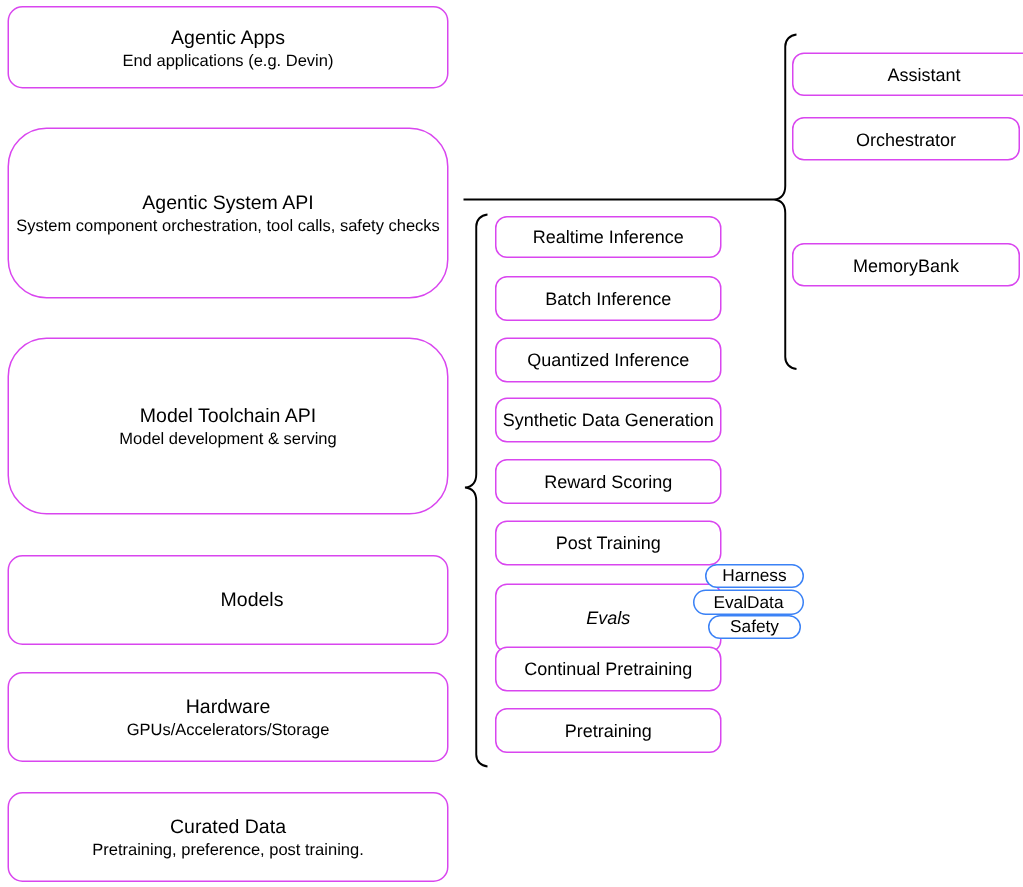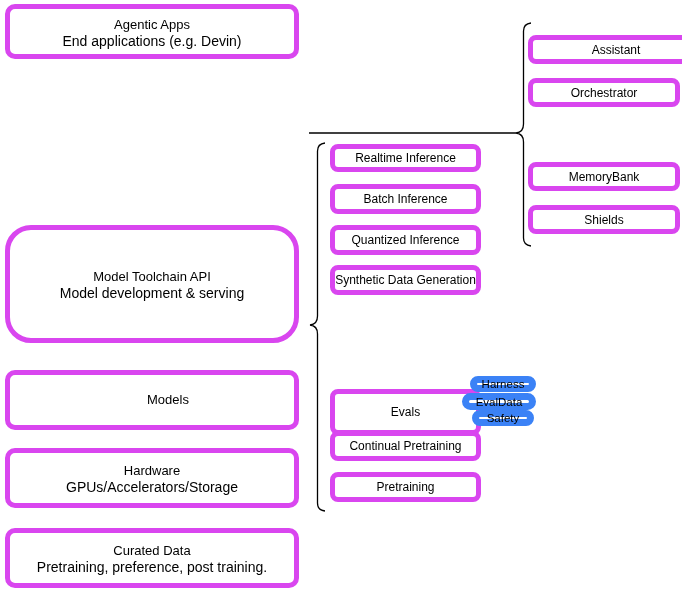--- a/index.html
+++ b/index.html
@@ -14,50 +14,50 @@
   }
   .overlay {
     position: absolute;
     left: 0; top: 0;
     width: 682px; height: 591px;
     pointer-events: none;
   }
   .node {
     position: absolute;
     background: #ffffff;
-    border: 5px solid #d946ef;
+    border: 1px solid #d946ef;
     display: flex;
     flex-direction: column;
     align-items: center;
     justify-content: center;
     text-align: center;
   }
   .layer-node { border-radius: 10px; }
   .layer-node.big-round { border-radius: 26px; }
   .layer-node .title {
     font-size: 13px;
     line-height: 16px;
     white-space: nowrap;
   }
   .layer-node .subtitle {
-    font-size: 14px;
+    font-size: 11px;
     line-height: 12px;
     margin-top: 2px;
     white-space: nowrap;
   }
   .small-node {
     border-radius: 8px;
     font-size: 12px;
     line-height: 14px;
     white-space: nowrap;
   }
   .pill {
     position: absolute;
     background: #ffffff;
-    border: 7px solid #3b82f6;
+    border: 1px solid #3b82f6;
     border-radius: 999px;
     display: flex;
     align-items: center;
     justify-content: center;
     font-size: 11.5px;
     line-height: 12px;
     white-space: nowrap;
   }
 </style>
 </head>
@@ -69,20 +69,24 @@
     <path d="M 325 143 C 320.5 143.5 317.5 146.5 317.5 151 L 317.5 316 C 317.5 320.5 315.5 324.5 310 325 C 315.5 325.5 317.5 329.5 317.5 334 L 317.5 503 C 317.5 507.5 320.5 510.5 325 511" fill="none" stroke="#000000" stroke-width="1.3"></path>
     <path d="M 531 23 C 526.5 23.5 523.5 26.5 523.5 31 L 523.5 124 C 523.5 128.5 521.5 132.5 516 133 C 521.5 133.5 523.5 137.5 523.5 142 L 523.5 238 C 523.5 242.5 526.5 245.5 531 246" fill="none" stroke="#000000" stroke-width="1.3"></path>
     <path d="M 309 133 L 516 133" fill="none" stroke="#000000" stroke-width="1.3"></path>
   </svg>
 
   <div class="node layer-node" style="left:5px; top:4px; width:294px; height:55px;">
     <div class="title">Agentic Apps</div>
     <div class="subtitle">End applications (e.g. Devin)</div>
   </div>
 
+  <div class="node layer-node big-round" style="left:5px; top:85px; width:294px; height:114px;">
+    <div class="title">Agentic System API</div>
+    <div class="subtitle">System component orchestration, tool calls, safety checks</div>
+  </div>
 
   <div class="node layer-node big-round" style="left:5px; top:225px; width:294px; height:118px;">
     <div class="title">Model Toolchain API</div>
     <div class="subtitle">Model development &amp; serving</div>
   </div>
 
   <div class="node layer-node" style="left:5px; top:370px; width:294px; height:60px;padding-left:32px;">
     <div class="title">Models</div>
   </div>
 
@@ -101,21 +105,27 @@
   </div>
   <div class="node small-node" style="left:330px; top:184px; width:151px; height:30px;">
     <span>Batch Inference</span>
   </div>
   <div class="node small-node" style="left:330px; top:225px; width:151px; height:30px;">
     <span>Quantized Inference</span>
   </div>
   <div class="node small-node" style="left:330px; top:265px; width:151px; height:30px;">
     <span>Synthetic Data Generation</span>
   </div>
-  <div class="node small-node" style="left:330px; top:389px; width:151px; height:46px;">
+  <div class="node small-node" style="left:330px; top:306px; width:151px; height:30px;">
+    <span>Reward Scoring</span>
+  </div>
+  <div class="node small-node" style="left:330px; top:347px; width:151px; height:30px;">
+    <span>Post Training</span>
+  </div>
+  <div class="node small-node" style="left:330px; top:389px; width:151px; height:46px;font-style:italic;">
     <span>Evals</span>
   </div>
   <div class="node small-node" style="left:330px; top:431px; width:151px; height:30px;">
     <span>Continual Pretraining</span>
   </div>
   <div class="node small-node" style="left:330px; top:472px; width:151px; height:30px;">
     <span>Pretraining</span>
   </div>
 
   <div class="pill" style="left:470px; top:376px; width:66px; height:16px;">
@@ -130,17 +140,14 @@
 
   <div class="node small-node" style="left:528px; top:35px; width:176px; height:29px;">
     <span>Assistant</span>
   </div>
   <div class="node small-node" style="left:528px; top:78px; width:152px; height:29px;">
     <span>Orchestrator</span>
   </div>
   <div class="node small-node" style="left:528px; top:162px; width:152px; height:29px;">
     <span>MemoryBank</span>
   </div>
-  <div class="node small-node" style="left:528px; top:205px; width:152px; height:29px;">
-    <span>Shields</span>
-  </div>
 
 </div>
 
 </body></html>

